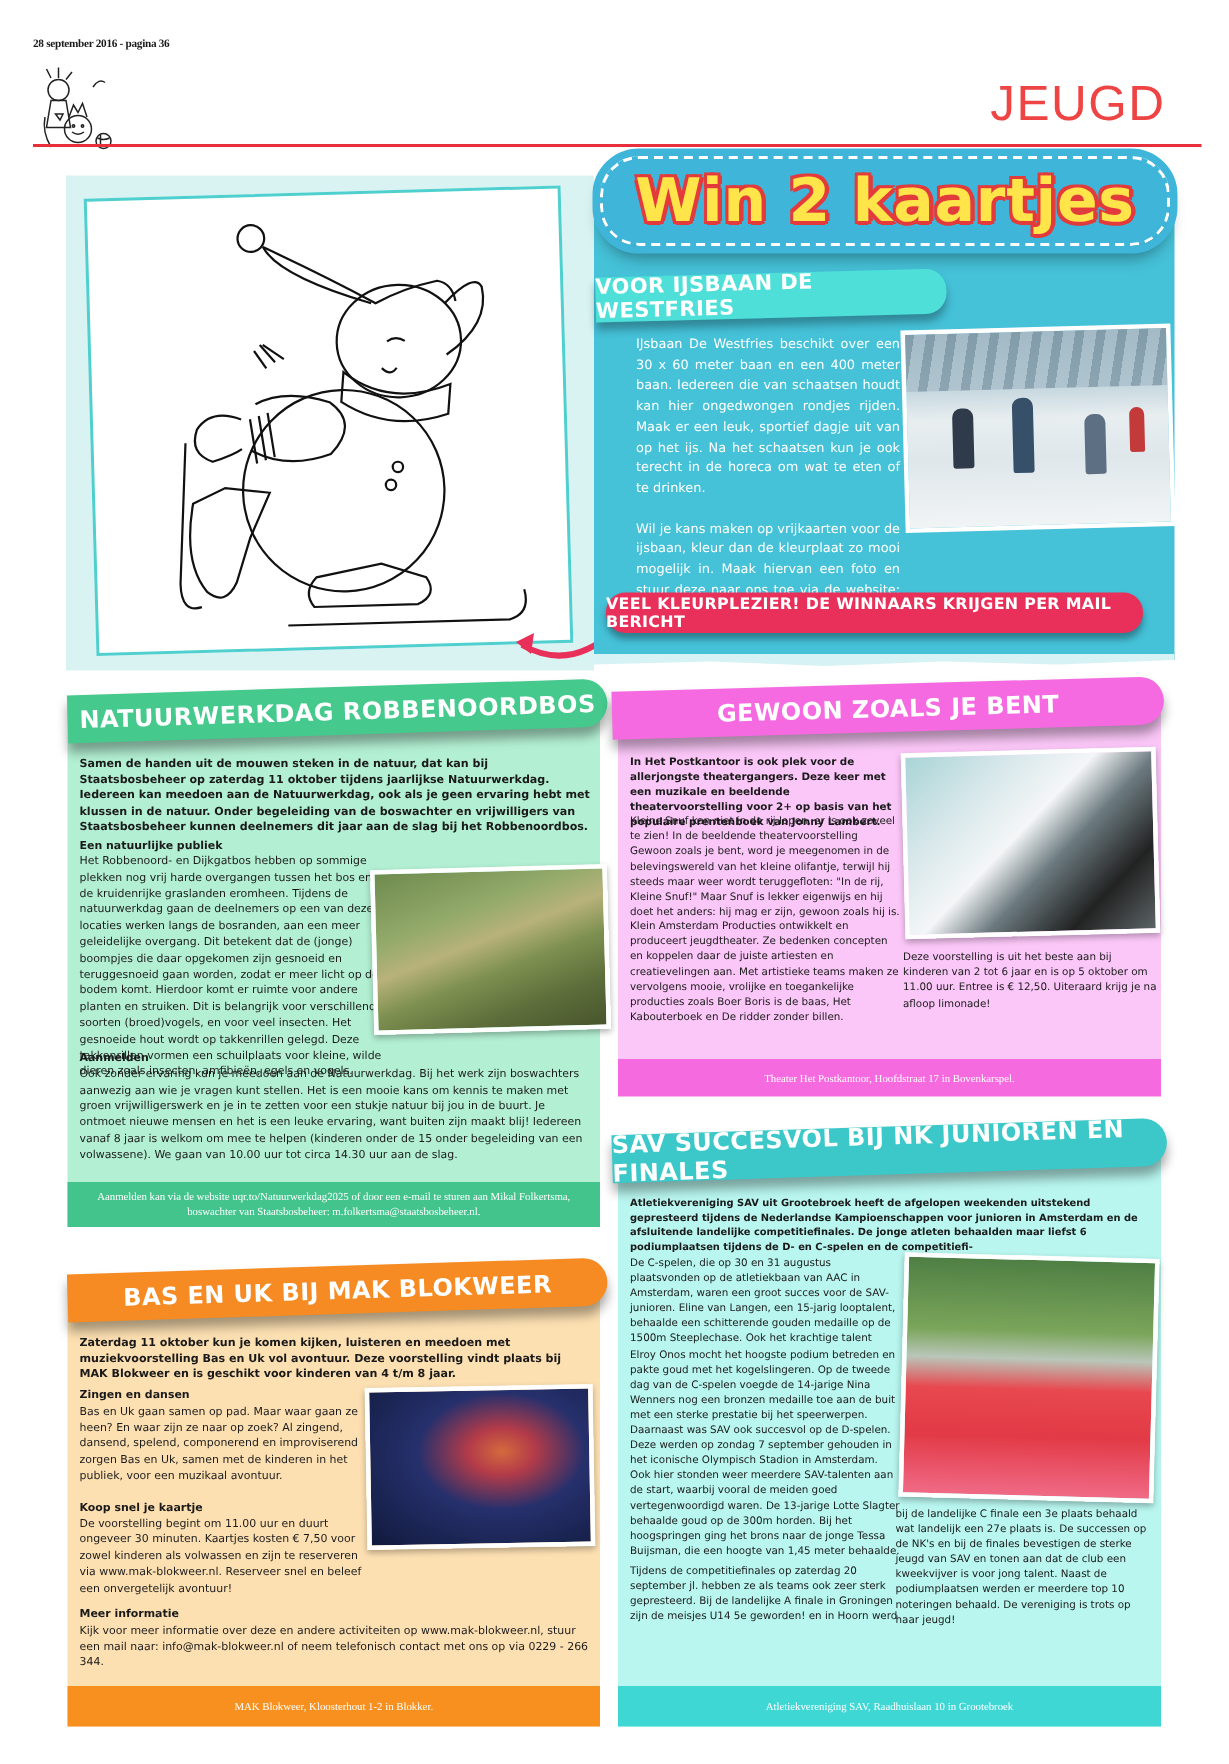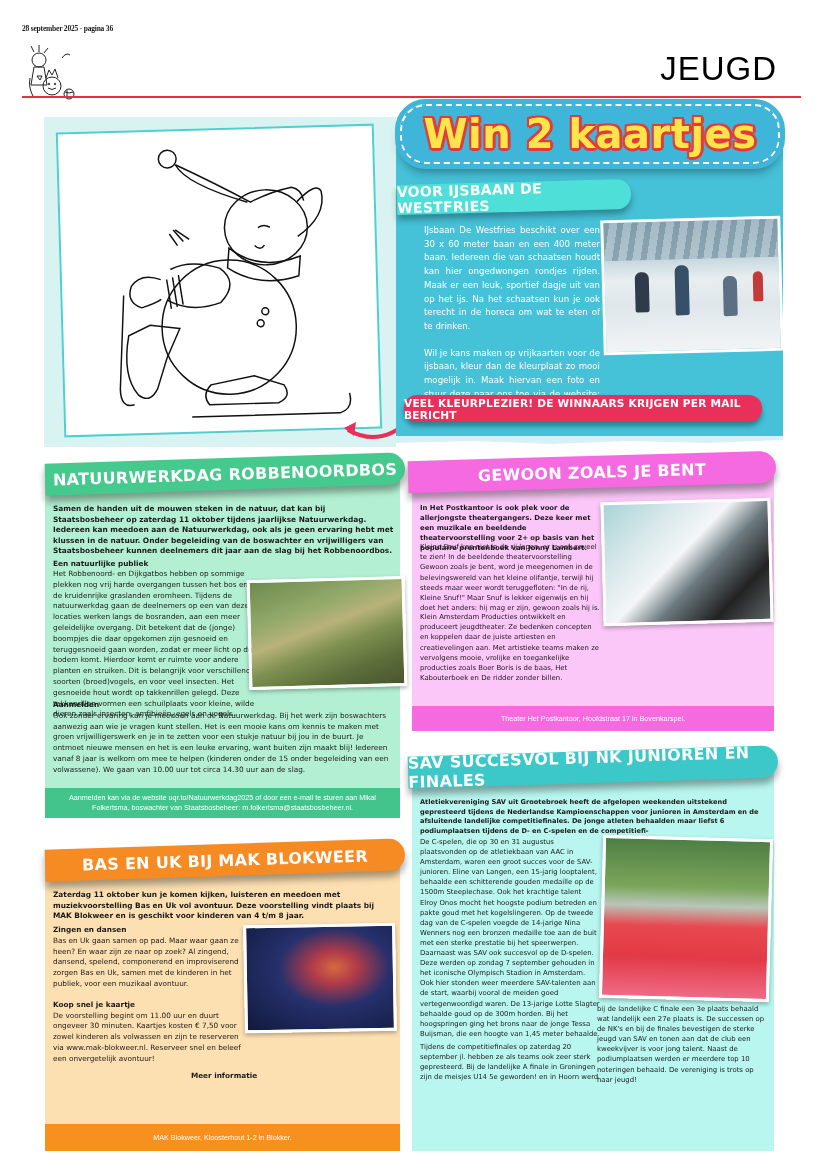--- a/index.html
+++ b/index.html
@@ -1,21 +1,21 @@
 <!DOCTYPE html>
 <html><head>
 <meta charset="utf-8">
 <style>
   * { box-sizing: border-box; margin: 0; padding: 0; }
   html, body { width: 819px; height: 1176px; background: #ffffff; overflow: hidden; }
   body { position: relative; font-family: "DejaVu Sans", sans-serif; color: #1a1a1a; }
 
   .dateline { position: absolute; left: 22px; top: 24px; font-family: "Liberation Serif", serif; font-weight: bold; font-size: 7.5px; letter-spacing: -0.2px; }
   .kids-logo { position: absolute; left: 22px; top: 38px; width: 55px; height: 70px; }
-  .section-title { position: absolute; right: 42px; top: 50px; font-family: "Liberation Sans", sans-serif; font-size: 33px; letter-spacing: 1px; color: #000000; }
+  .section-title { position: absolute; right: 42px; top: 50px; font-family: "Liberation Sans", sans-serif; font-size: 33px; letter-spacing: 1px; color: #ef4444; }
   .top-rule { position: absolute; left: 22px; right: 18px; top: 96px; height: 2px; background: #e8303c; }
 
   
   .color-panel { position: absolute; left: 44px; top: 117px; width: 352px; height: 330px; background: #d9f3f3; }
   .color-frame { position: absolute; left: 60px; top: 128px; width: 318px; height: 305px; background: #fff; border: 2px solid #4fd0cf; transform: rotate(-1.6deg); }
   .color-frame svg { width: 100%; height: 100%; }
 
   
   .win-panel { position: absolute; left: 396px; top: 125px; width: 387px; height: 315px; background: #45c1d8; }
   .win-panel::after { content: ""; position: absolute; left: 0; right: 0; bottom: -6px; height: 10px; background: #d6f2f4; clip-path: polygon(0 0,100% 0,100% 40%,80% 70%,60% 50%,40% 80%,20% 50%,0 70%); }
@@ -39,40 +39,40 @@
     box-shadow: 0 4px 5px rgba(0,0,0,0.35); }
   .arrow-svg { position: absolute; left: 340px; top: 400px; width: 80px; height: 50px; }
 
   
   .box { position: absolute; }
   .box-head { position: absolute; height: 32px; border-radius: 0 16px 16px 0; color: #fff; display: flex; align-items: center; justify-content: center;
     font-family: "DejaVu Sans", sans-serif; font-weight: bold; letter-spacing: 0.3px; box-shadow: 0 6px 7px rgba(0,0,0,0.35); }
   .intro { font-family: "DejaVu Sans", sans-serif; font-weight: bold; font-size: 7.4px; line-height: 10.6px; }
   .body { font-family: "DejaVu Sans", sans-serif; font-size: 7.3px; line-height: 10.8px; }
   .sub { font-weight: bold; }
-  .footer-bar { position: absolute; left: 0; right: 0; bottom: 0; color: #fff; font-family: Liberation Sans, sans-serif; font-size: 7.2px; text-align: center; display: flex; align-items: center; justify-content: center; line-height: 10px; }
+  .footer-bar { position: absolute; left: 0; right: 0; bottom: 0; color: #fff; font-family: Liberation Serif, serif; font-size: 7.2px; text-align: center; display: flex; align-items: center; justify-content: center; line-height: 10px; }
   .photo { position: absolute; border: 3px solid #fff; box-shadow: 0 2px 4px rgba(0,0,0,0.3); overflow: hidden; }
 
   
   .green { left: 45px; top: 470px; width: 355px; height: 348px; background: #b3f0d3; }
   .green .box-head { left: 0px; top: -12px; width: 360px; background: #45c98d; font-size: 16px; transform: rotate(-1.8deg); }
   .green .intro { position: absolute; left: 8px; top: 34px; width: 342px; }
   .green .sub1 { position: absolute; left: 8px; top: 89px; width: 210px; }
   .green .txt1 { position: absolute; left: 8px; top: 99px; width: 205px; }
   .green .sub2 { position: absolute; left: 8px; top: 230px; width: 342px; }
   .green .footer-bar { height: 30px; background: #44c48d; padding: 0 10px; }
   .green .photo { left: 203px; top: 108px; width: 158px; height: 110px; transform: rotate(-1.5deg);
     background: linear-gradient(160deg, #6e8b4e 0%, #93aa6b 30%, #b8b27a 45%, #7f9151 60%, #5d6d3a 80%, #48552c 100%); }
 
   
   .orange { left: 45px; top: 856px; width: 355px; height: 295px; background: #fde0b2; }
   .orange .box-head { left: 0; top: -12px; width: 360px; background: #f58b22; font-size: 16px; transform: rotate(-1.8deg); }
   .orange .intro { position: absolute; left: 8px; top: 34px; width: 342px; }
   .orange .col { position: absolute; left: 8px; top: 69px; width: 196px; }
-  .orange .meer { position: absolute; left: 8px; top: 215px; width: 342px; text-align: center; }
+  .orange .meer { position: absolute; left: 8px; top: 215px; width: 342px; }
   .orange .footer-bar { height: 27px; background: #f7901e; }
   .orange .photo { left: 199px; top: 68px; width: 152px; height: 108px; transform: rotate(-1deg);
     background: radial-gradient(ellipse at 60% 40%, #d46a3d 0%, #b33b49 18%, #26306c 45%, #101a3c 100%); }
 
   
   .pink { left: 412px; top: 470px; width: 362px; height: 258px; background: #fbc7f8; }
   .pink .box-head { left: -4px; top: -14px; width: 368px; background: #f56ae0; font-size: 16px; transform: rotate(-1.6deg); }
   .pink .intro { position: absolute; left: 8px; top: 33px; width: 182px; font-size: 6.9px; line-height: 10px; }
   .pink .t1 { position: absolute; left: 8px; top: 72px; width: 180px; font-size: 6.9px; line-height: 10.2px; }
   .pink .t2 { position: absolute; left: 8px; top: 142px; width: 180px; font-size: 6.9px; line-height: 10.2px; }
@@ -88,21 +88,21 @@
   .teal .c1 { position: absolute; left: 8px; top: 72px; width: 180px; font-size: 6.9px; line-height: 10.1px; }
   .teal .c1b { position: absolute; left: 8px; top: 277px; width: 180px; font-size: 6.9px; line-height: 10.1px; }
   .teal .c2 { position: absolute; left: 185px; top: 239px; width: 172px; font-size: 6.9px; line-height: 10.1px; }
   .teal .footer-bar { height: 27px; background: #3ed7d4; }
   .teal .photo { left: 189px; top: 72px; width: 170px; height: 163px; transform: rotate(1.5deg);
     background: linear-gradient(180deg, #4f7f44 0%, #7aa55a 30%, #b9c6b9 42%, #e8484f 55%, #e23a46 75%, #f06a86 100%); }
 </style>
 </head>
 <body>
 
-<div class="dateline">28 september 2025 - pagina 36</div>
+<div class="dateline">28 september 2016 - pagina 36</div>
 <svg class="kids-logo" viewBox="0 0 55 70" fill="none" stroke="#222" stroke-width="1">
   <circle cx="17" cy="22" r="7"></circle>
     <path d="M12 14l-3-6M17 14l0-7M22 15l4-5"></path>
   <path d="M12 29l-3 18h16l-3-18z"></path>
     <path d="M15 38h5l-2 4z"></path>
   <circle cx="30" cy="48" r="9"></circle>
     <path d="M26 50q4 3 8 0"></path>
     <circle cx="27" cy="46" r=".8"></circle>
     <circle cx="33" cy="46" r=".8"></circle>
   <path d="M24 40l3-8 3 5 3-6 3 9"></path>
@@ -169,39 +169,42 @@
   </div>
   <div class="footer-bar">Aanmelden kan via de website uqr.to/Natuurwerkdag2025 of door een e-mail te sturen aan Mikal Folkertsma, boswachter van Staatsbosbeheer: m.folkertsma@staatsbosbeheer.nl.</div>
 </div>
 
 <div class="box pink">
   <div class="box-head">GEWOON ZOALS JE BENT</div>
   <div class="intro">In Het Postkantoor is ook plek voor de allerjongste theatergangers. Deze keer met een muzikale en beeldende theatervoorstelling voor 2+ op basis van het populaire prentenboek van Jonny Lambert.</div>
   <div class="body t2">Klein Amsterdam Producties ontwikkelt en produceert jeugdtheater. Ze bedenken concepten en koppelen daar de juiste artiesten en creatievelingen aan. Met artistieke teams maken ze vervolgens mooie, vrolijke en toegankelijke producties zoals Boer Boris is de baas, Het Kabouterboek en De ridder zonder billen.</div>
   <div class="body t1">Kleine Snuf kan niet in de rij lopen, er is ook zoveel te zien! In de beeldende theatervoorstelling Gewoon zoals je bent, word je meegenomen in de belevingswereld van het kleine olifantje, terwijl hij steeds maar weer wordt teruggefloten: "In de rij, Kleine Snuf!" Maar Snuf is lekker eigenwijs en hij doet het anders: hij mag er zijn, gewoon zoals hij is.</div>
   <div class="photo"></div>
+  <div class="body t3">Deze voorstelling is uit het beste aan bij kinderen van 2 tot 6 jaar en is op 5 oktober om 11.00 uur. Entree is € 12,50. Uiteraard krijg je na afloop limonade!</div>
   <div class="footer-bar">Theater Het Postkantoor, Hoofdstraat 17 in Bovenkarspel.</div>
 </div>
 
 <div class="box orange">
   <div class="box-head">BAS EN UK BIJ MAK BLOKWEER</div>
   <div class="intro">Zaterdag 11 oktober kun je komen kijken, luisteren en meedoen met muziekvoorstelling Bas en Uk vol avontuur. Deze voorstelling vindt plaats bij MAK Blokweer en is geschikt voor kinderen van 4 t/m 8 jaar.</div>
   <div class="body col">
     <div class="sub">Zingen en dansen</div>
     <div>Bas en Uk gaan samen op pad. Maar waar gaan ze heen? En waar zijn ze naar op zoek? Al zingend, dansend, spelend, componerend en improviserend zorgen Bas en Uk, samen met de kinderen in het publiek, voor een muzikaal avontuur.</div>
     <div class="sub" style="margin-top:10px">Koop snel je kaartje</div>
     <div>De voorstelling begint om 11.00 uur en duurt ongeveer 30 minuten. Kaartjes kosten € 7,50 voor zowel kinderen als volwassen en zijn te reserveren via www.mak-blokweer.nl. Reserveer snel en beleef een onvergetelijk avontuur!</div>
   </div>
   <div class="photo"></div>
   <div class="body meer">
     <div class="sub">Meer informatie</div>
+    <div>Kijk voor meer informatie over deze en andere activiteiten op www.mak-blokweer.nl, stuur een mail naar: info@mak-blokweer.nl of neem telefonisch contact met ons op via 0229 - 266 344.</div>
   </div>
   <div class="footer-bar">MAK Blokweer, Kloosterhout 1-2 in Blokker.</div>
 </div>
 
 <div class="box teal">
   <div class="box-head">SAV SUCCESVOL BIJ NK JUNIOREN EN FINALES</div>
   <div class="intro">Atletiekvereniging SAV uit Grootebroek heeft de afgelopen weekenden uitstekend gepresteerd tijdens de Nederlandse Kampioenschappen voor junioren in Amsterdam en de afsluitende landelijke competitiefinales. De jonge atleten behaalden maar liefst 6 podiumplaatsen tijdens de D- en C-spelen en de competitiefi-</div>
   <div class="body c1">De C-spelen, die op 30 en 31 augustus plaatsvonden op de atletiekbaan van AAC in Amsterdam, waren een groot succes voor de SAV-junioren. Eline van Langen, een 15-jarig looptalent, behaalde een schitterende gouden medaille op de 1500m Steeplechase. Ook het krachtige talent Elroy Onos mocht het hoogste podium betreden en pakte goud met het kogelslingeren. Op de tweede dag van de C-spelen voegde de 14-jarige Nina Wenners nog een bronzen medaille toe aan de buit met een sterke prestatie bij het speerwerpen. Daarnaast was SAV ook succesvol op de D-spelen. Deze werden op zondag 7 september gehouden in het iconische Olympisch Stadion in Amsterdam. Ook hier stonden weer meerdere SAV-talenten aan de start, waarbij vooral de meiden goed vertegenwoordigd waren. De 13-jarige Lotte Slagter behaalde goud op de 300m horden. Bij het hoogspringen ging het brons naar de jonge Tessa Buijsman, die een hoogte van 1,45 meter behaalde.</div>
   <div class="body c1b">Tijdens de competitiefinales op zaterdag 20 september jl. hebben ze als teams ook zeer sterk gepresteerd. Bij de landelijke A finale in Groningen zijn de meisjes U14 5e geworden! en in Hoorn werd</div>
   <div class="photo"></div>
   <div class="body c2">bij de landelijke C finale een 3e plaats behaald wat landelijk een 27e plaats is. De successen op de NK's en bij de finales bevestigen de sterke jeugd van SAV en tonen aan dat de club een kweekvijver is voor jong talent. Naast de podiumplaatsen werden er meerdere top 10 noteringen behaald. De vereniging is trots op haar jeugd!</div>
+  <div class="footer-bar">Atletiekvereniging SAV, Raadhuislaan 10 in Grootebroek</div>
 </div>
 
 </body></html>

